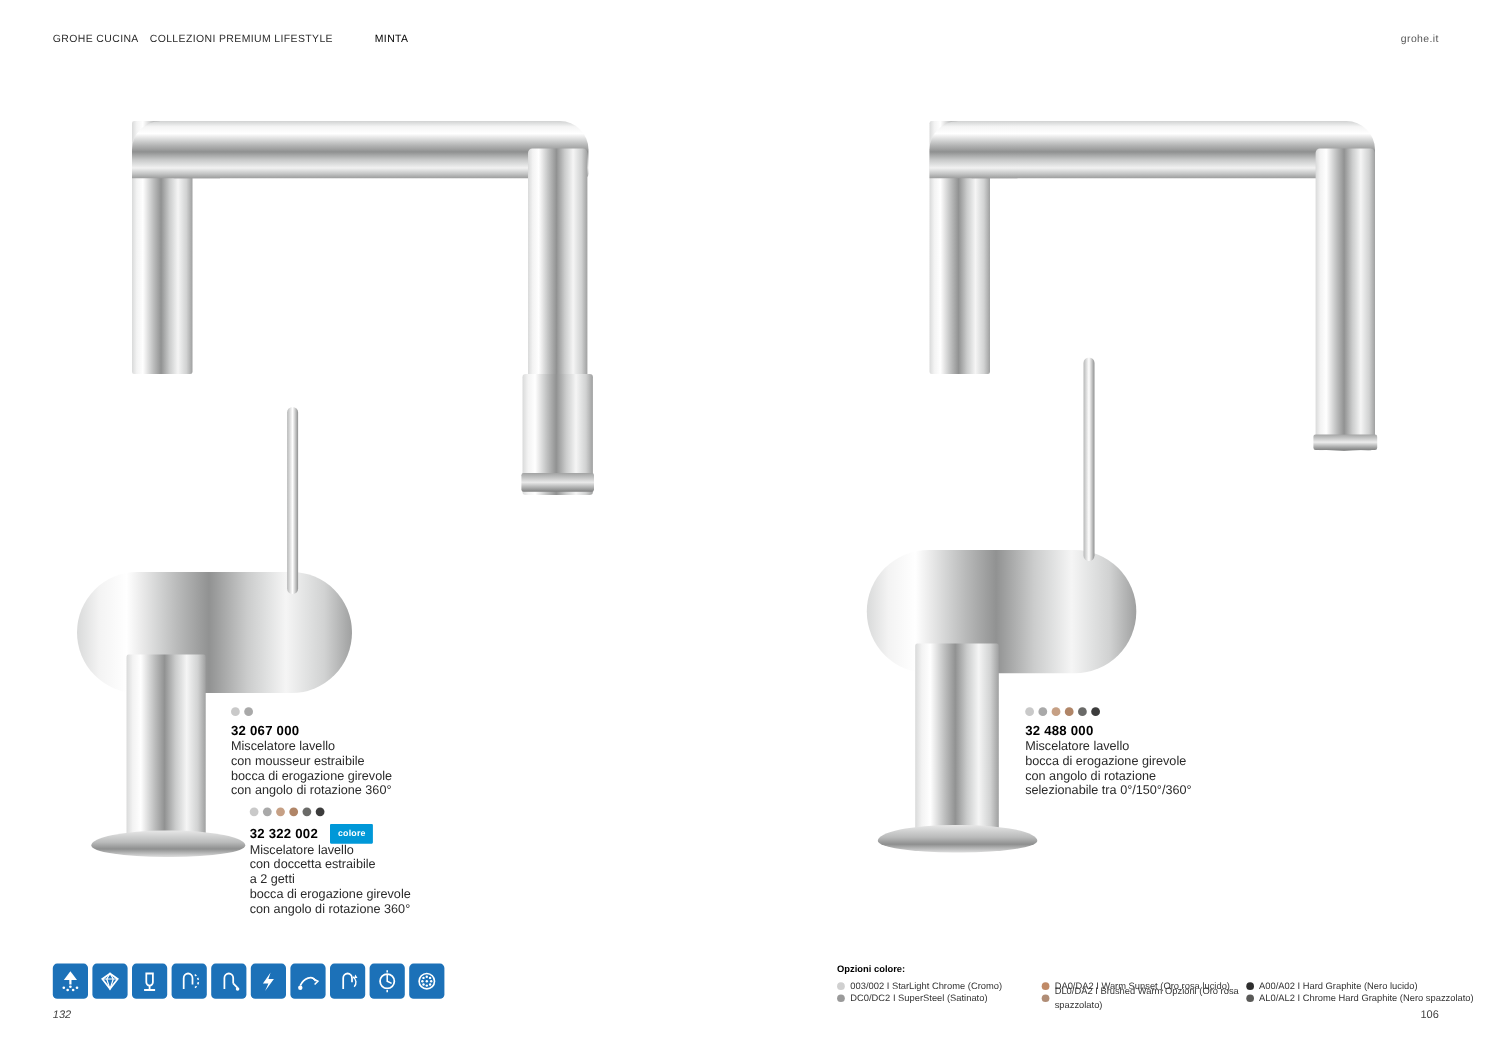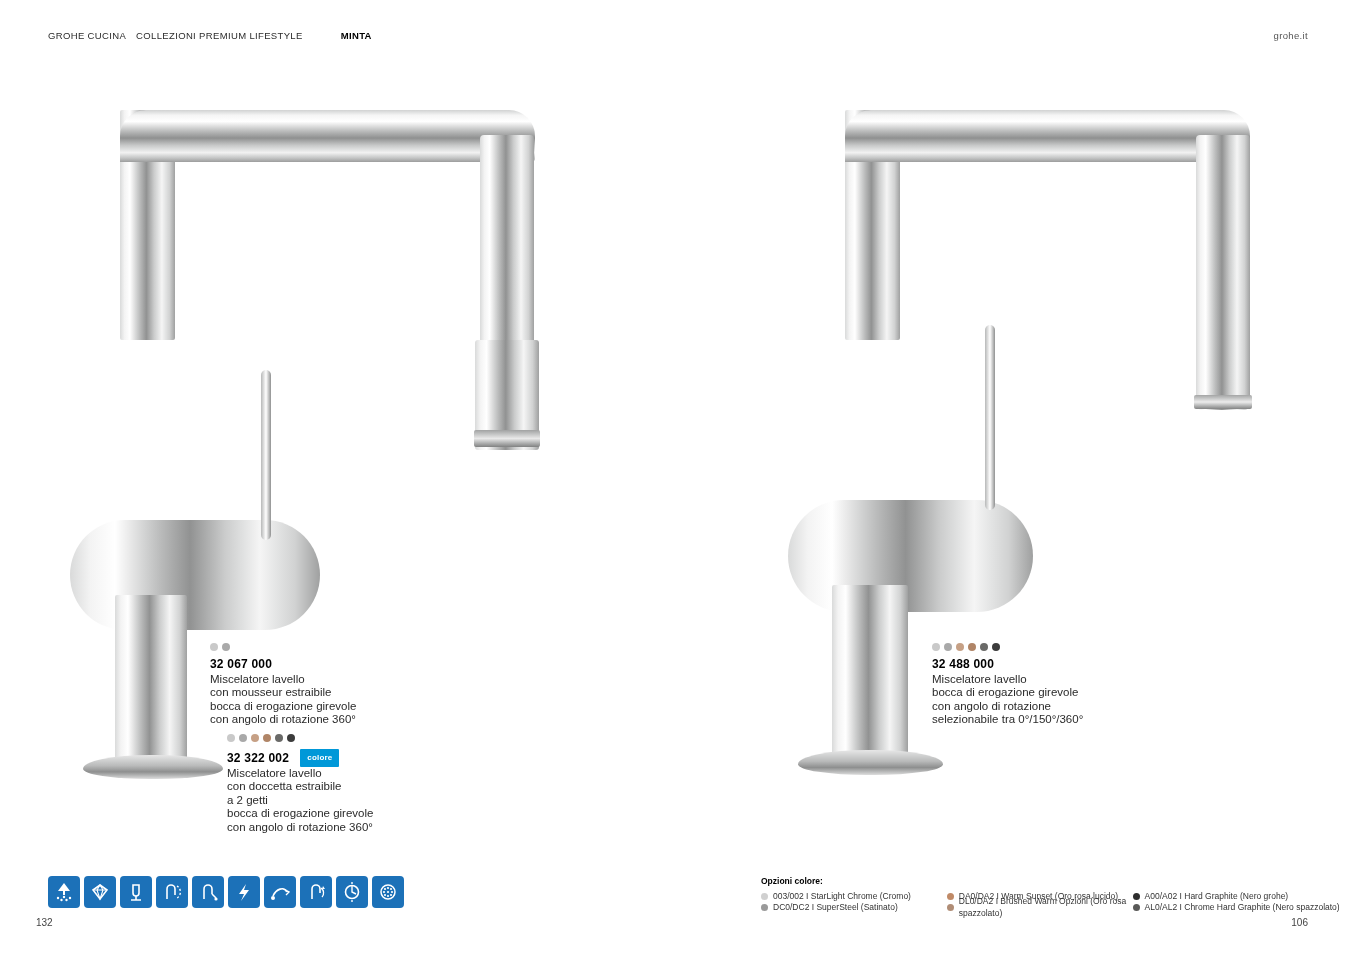--- a/index.html
+++ b/index.html
@@ -27,21 +27,21 @@
     letter-spacing: 0.35px;
     color: #2b2b2b;
   }
   .header .crumbs {
     position: absolute;
     left: 0;
     top: 0;
     white-space: nowrap;
   }
   .header .crumbs span { margin-right: 7px; }
-  .header .crumbs .current { font-weight: bold; color: #000; padding-left: 28px; }
+  .header .crumbs .current { font-weight: normal; color: #000; padding-left: 28px; }
   .header .site {
     position: absolute;
     right: 0;
     top: 0;
     font-size: 9.5px;
     color: #555;
   }
 
   
   .product-image {
@@ -160,21 +160,21 @@
     flex: 0 0 auto;
   }
 
   
   .folio {
     position: absolute;
     bottom: 31px;
     font-size: 10px;
     color: #444;
   }
-  .folio.left { left: 36px; }
+  .folio.left { left: 48px; font-style: italic; }
   .folio.right { right: 48px; }
 
   
   .gutter {
     position: absolute;
     left: 678px;
     top: 0;
     width: 1px;
     height: 959px;
     background: rgba(0,0,0,0.0);
@@ -398,21 +398,21 @@
         <span>DA0/DA2 I Warm Sunset (Oro rosa lucido)</span>
       </div>
       <div class="color-row">
         <span class="dot" style="background:#b08d76"></span>
         <span>DL0/DA2 I Brushed Warm Opzioni (Oro rosa spazzolato)</span>
       </div>
     </div>
     <div class="color-col">
       <div class="color-row">
         <span class="dot" style="background:#2e2e2e"></span>
-        <span>A00/A02 I Hard Graphite (Nero grohe)</span>
+        <span>A00/A02 I Hard Graphite (Nero lucido)</span>
       </div>
       <div class="color-row">
         <span class="dot" style="background:#5a5a58"></span>
         <span>AL0/AL2 I Chrome Hard Graphite (Nero spazzolato)</span>
       </div>
     </div>
   </div>
 </div>
 
 <div class="folio left">132</div>

